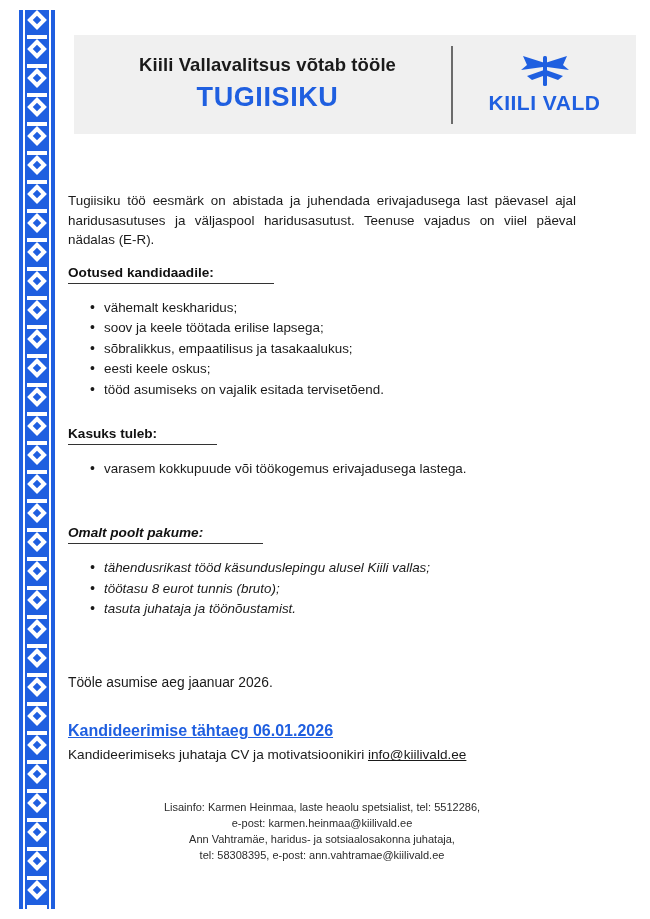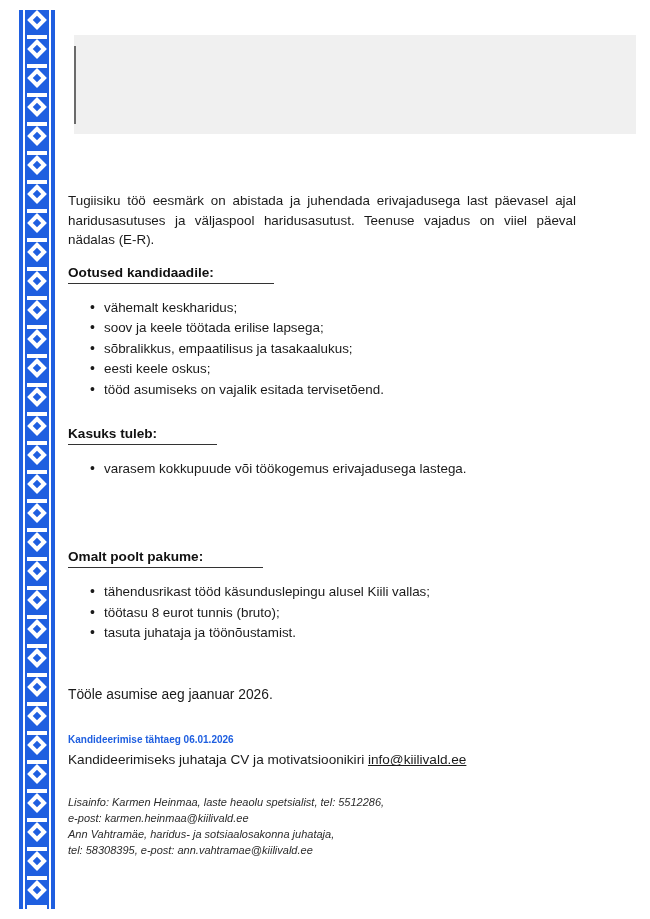--- a/index.html
+++ b/index.html
@@ -171,21 +171,21 @@
     font-weight: bold;
     color: #111111;
     display: inline-block;
     border-bottom: 1.5px solid #333333;
     padding-bottom: 3px;
     padding-right: 60px;
     margin: 0;
   }
   .sec-gap-1 { }
   .sec-gap-2 { margin-top: 24px; }
-  .sec-gap-3 { margin-top: 68px; }
+  .sec-gap-3 { margin-top: 44px; font-style: italic; }
   ul.bullets {
     margin: 14px 0 0 0;
     padding-left: 22px;
     list-style: none;
   }
   ul.bullets li {
     font-size: 13.4px;
     line-height: 1.52;
     color: #1a1a1a;
     position: relative;
@@ -195,42 +195,43 @@
     content: "\2022";
     position: absolute;
     left: 0;
     top: -1px;
     font-size: 14px;
     color: #1a1a1a;
   }
   .plain-line {
     font-size: 13.8px;
     color: #1a1a1a;
-    margin-top: 44px;
+    margin-top: 56px;
   }
   .deadline {
-    font-size: 10px;
+    font-size: 16px;
     font-weight: bold;
     color: #1f5fe0;
     margin-top: 32px;
+    text-decoration: underline;
   }
   .apply-line {
     font-size: 13.6px;
     color: #1a1a1a;
     margin-top: 7px;
   }
   .apply-line a {
     color: #1a1a1a;
     text-decoration: underline;
   }
   .footnote {
-    margin-top: 28px;
+    margin-top: 38px;
     width: 508px;
+    text-align: center;
     font-size: 11px;
-    font-style: italic;
     line-height: 1.45;
     color: #2b2b2b;
   }
 </style>
 </head>
 <body>
 
 <div class="page">
 
   <div class="ribbon">
@@ -298,21 +299,37 @@
         <div class="motif"></div>
         <div class="bar"></div>
         <div class="motif"></div>
         <div class="bar"></div>
         <div class="motif"></div>
         <div class="bar"></div>
       </div>
   </div>
 
   <div class="header">
+    <div class="header-text">
+      <div class="header-line1">Kiili Vallavalitsus võtab tööle</div>
+      <div class="header-line2">TUGIISIKU</div>
+    </div>
     <div class="header-divider"></div>
+    <div class="logo">
+      <svg class="logo-mark" width="56" height="34" viewBox="0 0 56 34">
+        <g fill="#1f5fe0">
+          <rect x="26" y="2" width="4" height="30" rx="1.5"></rect>
+          <path d="M28 9 L6 2 L10 11 L4 16 L26 13 Z"></path>
+          <path d="M28 9 L50 2 L46 11 L52 16 L30 13 Z"></path>
+          <path d="M27 16 L10 22 L15 26 L26 22 Z"></path>
+          <path d="M29 16 L46 22 L41 26 L30 22 Z"></path>
+        </g>
+      </svg>
+      <div class="logo-text">KIILI VALD</div>
+    </div>
   </div>
 
   <div class="content">
 
     <p class="intro">Tugiisiku töö eesmärk on abistada ja juhendada erivajadusega last päevasel ajal haridusasutuses ja väljaspool haridusasutust. Teenuse vajadus on viiel päeval nädalas (E-R).</p>
 
     <div class="sec-gap-1">
       <div class="section-title">Ootused kandidaadile:</div>
       <ul class="bullets">
         <li>vähemalt keskharidus;</li>

